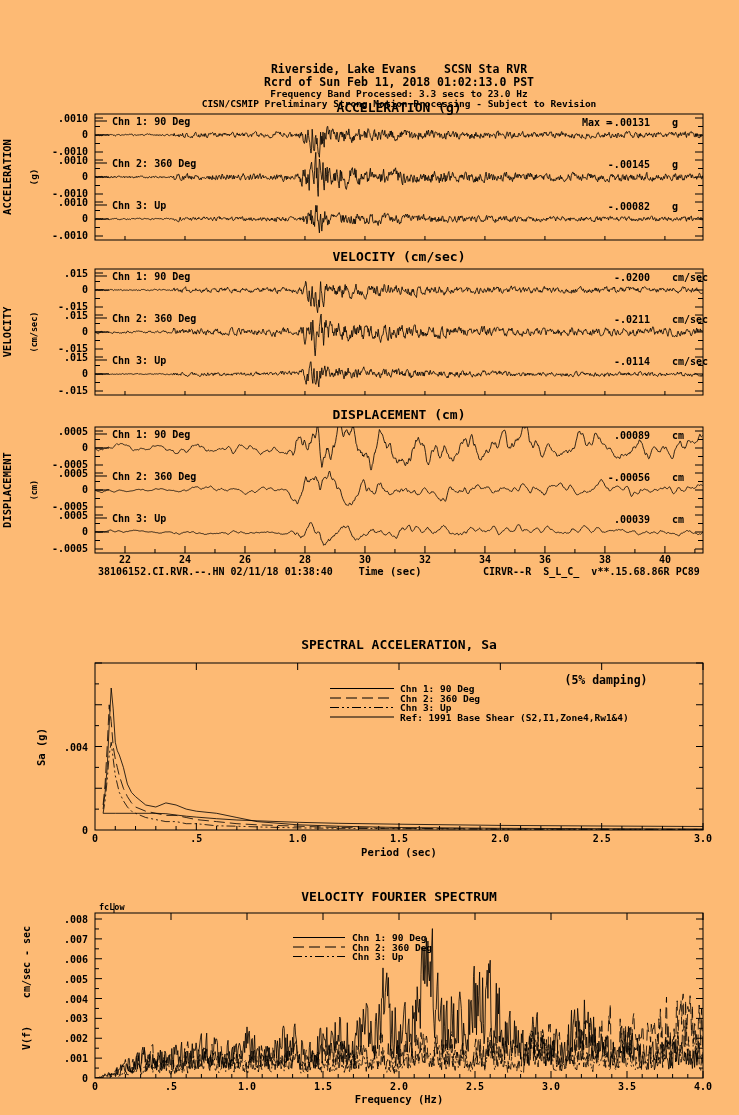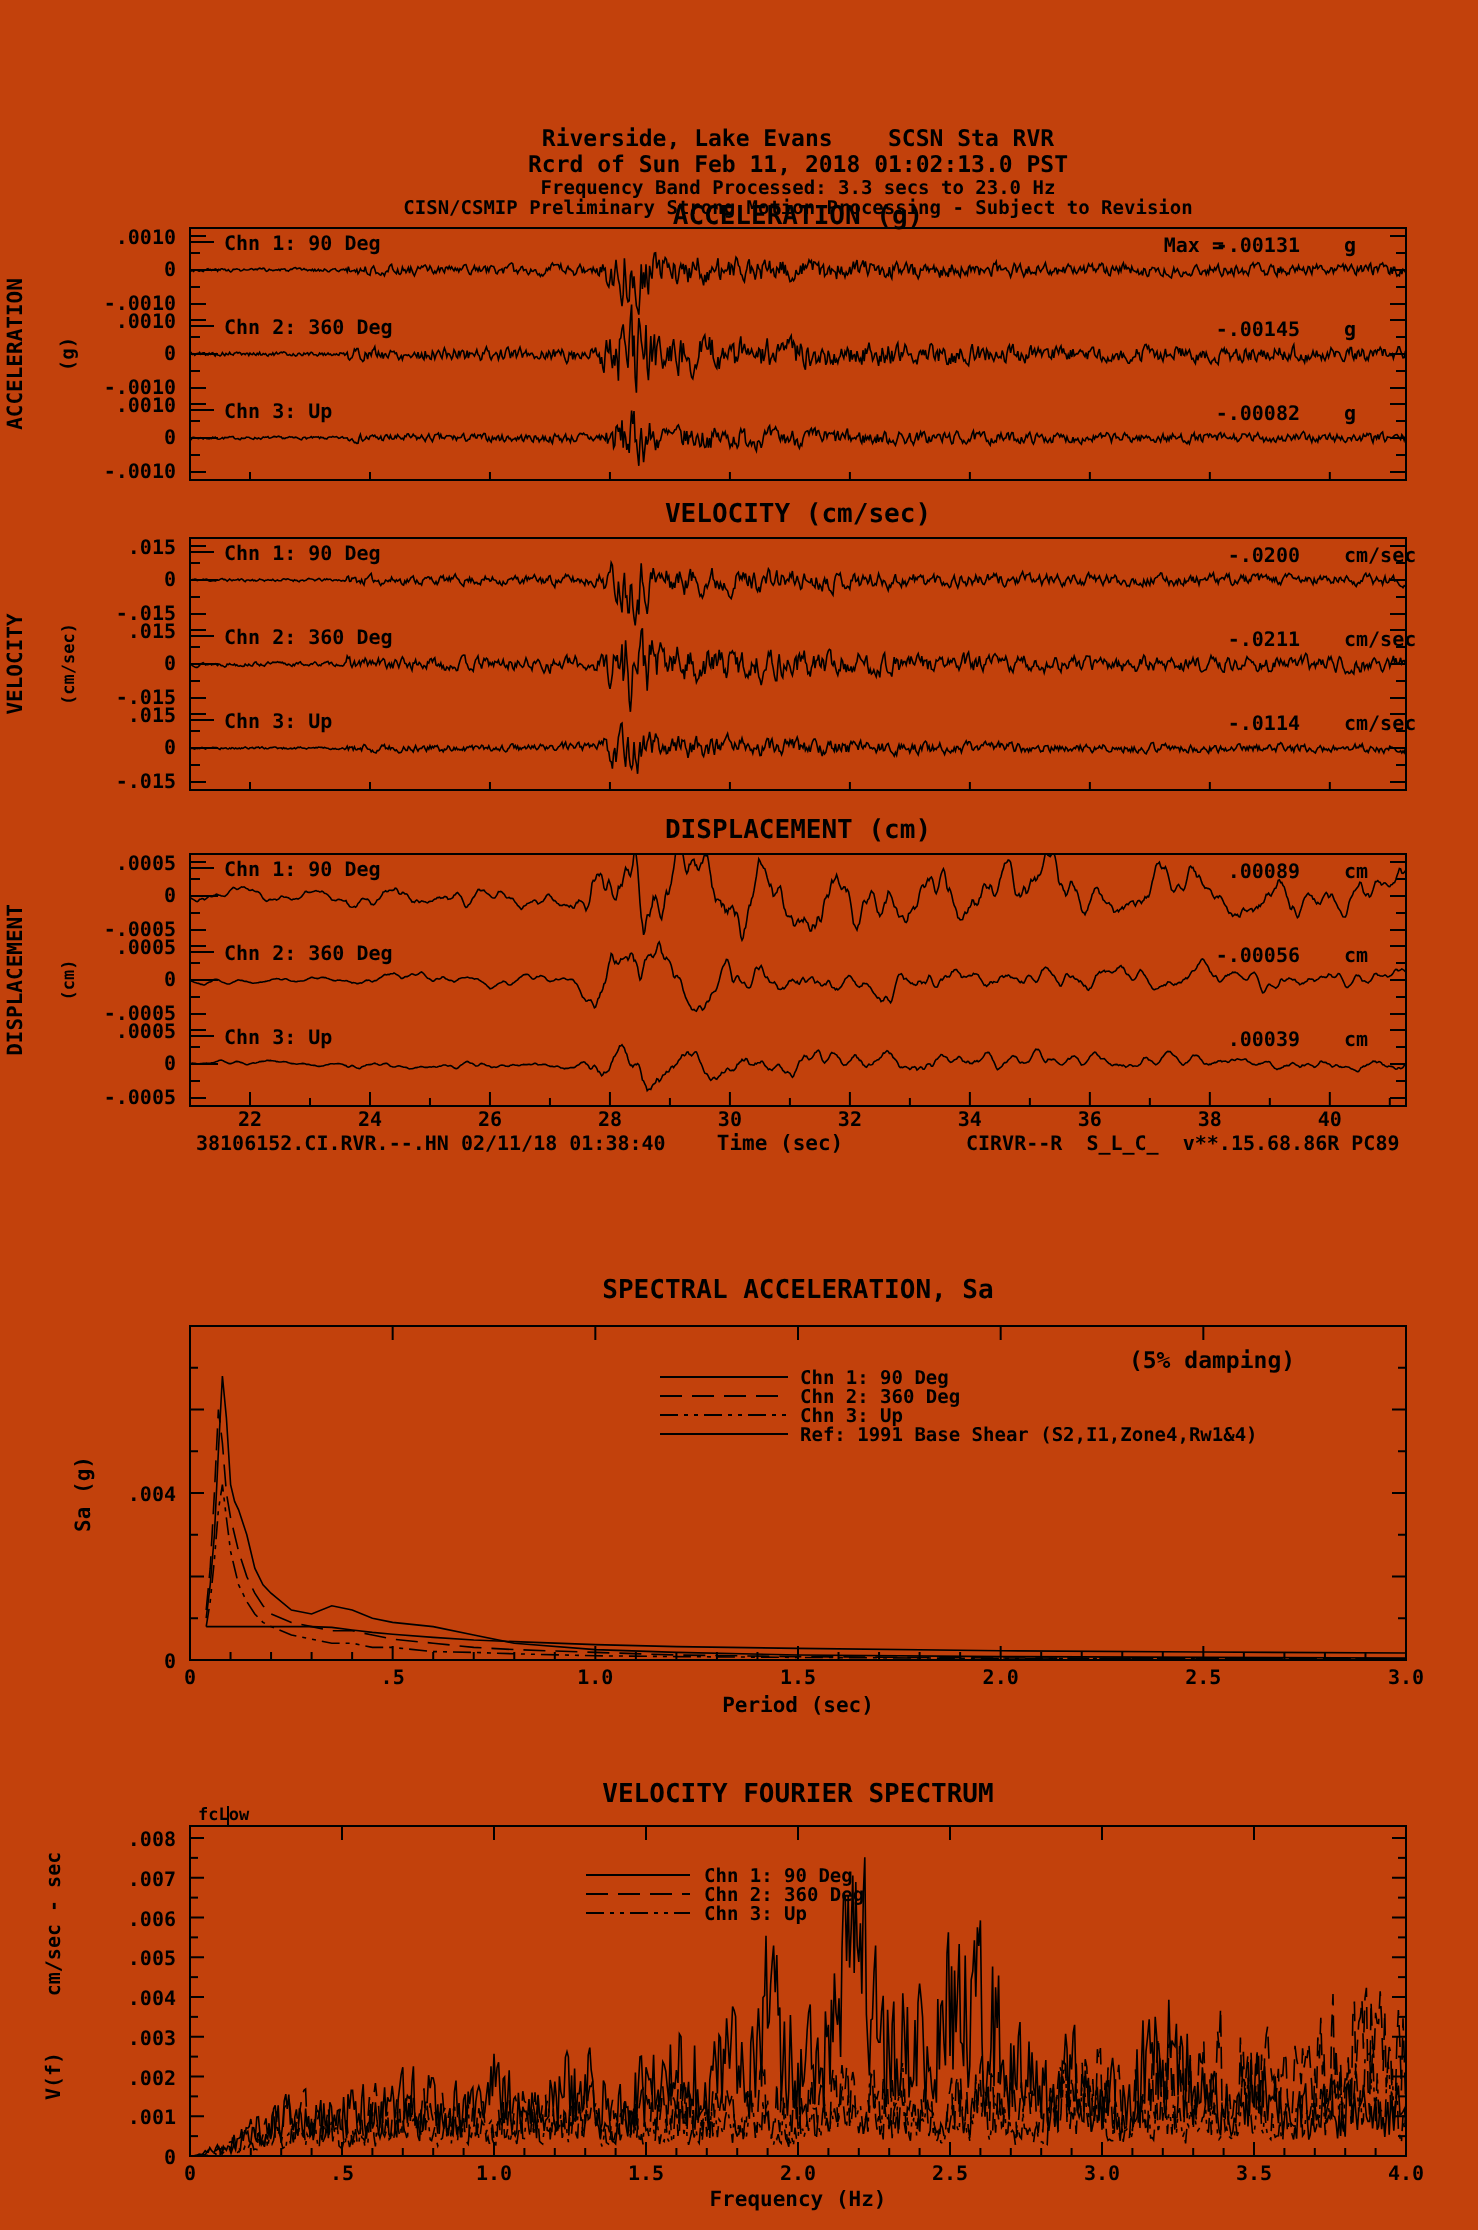--- a/index.html
+++ b/index.html
@@ -1,16 +1,16 @@
 <!DOCTYPE html>
 <html><head>
 <meta charset="utf-8">
 <style>
   html,body{margin:0;padding:0;background:#ffffff;}
-  .page{position:relative;width:739px;height:1115px;background:#c2410c;overflow:hidden;
+  .page{position:relative;width:739px;height:1115px;background:#fdba74;overflow:hidden;
         font-family:"DejaVu Sans Mono",monospace;}
   svg{position:absolute;left:0;top:0;}
   svg text{fill:#000;white-space:pre;}
   .t8 {font:bold 8.5px  "DejaVu Sans Mono",monospace;}
   .t9 {font:bold 9.5px  "DejaVu Sans Mono",monospace;}
   .t10{font:bold 10px   "DejaVu Sans Mono",monospace;}
   .t11{font:bold 10.5px "DejaVu Sans Mono",monospace;}
   .t12{font:bold 11.5px "DejaVu Sans Mono",monospace;}
   .t13{font:bold 13px   "DejaVu Sans Mono",monospace;}
   .ln{stroke:#000;stroke-width:1;fill:none;}

